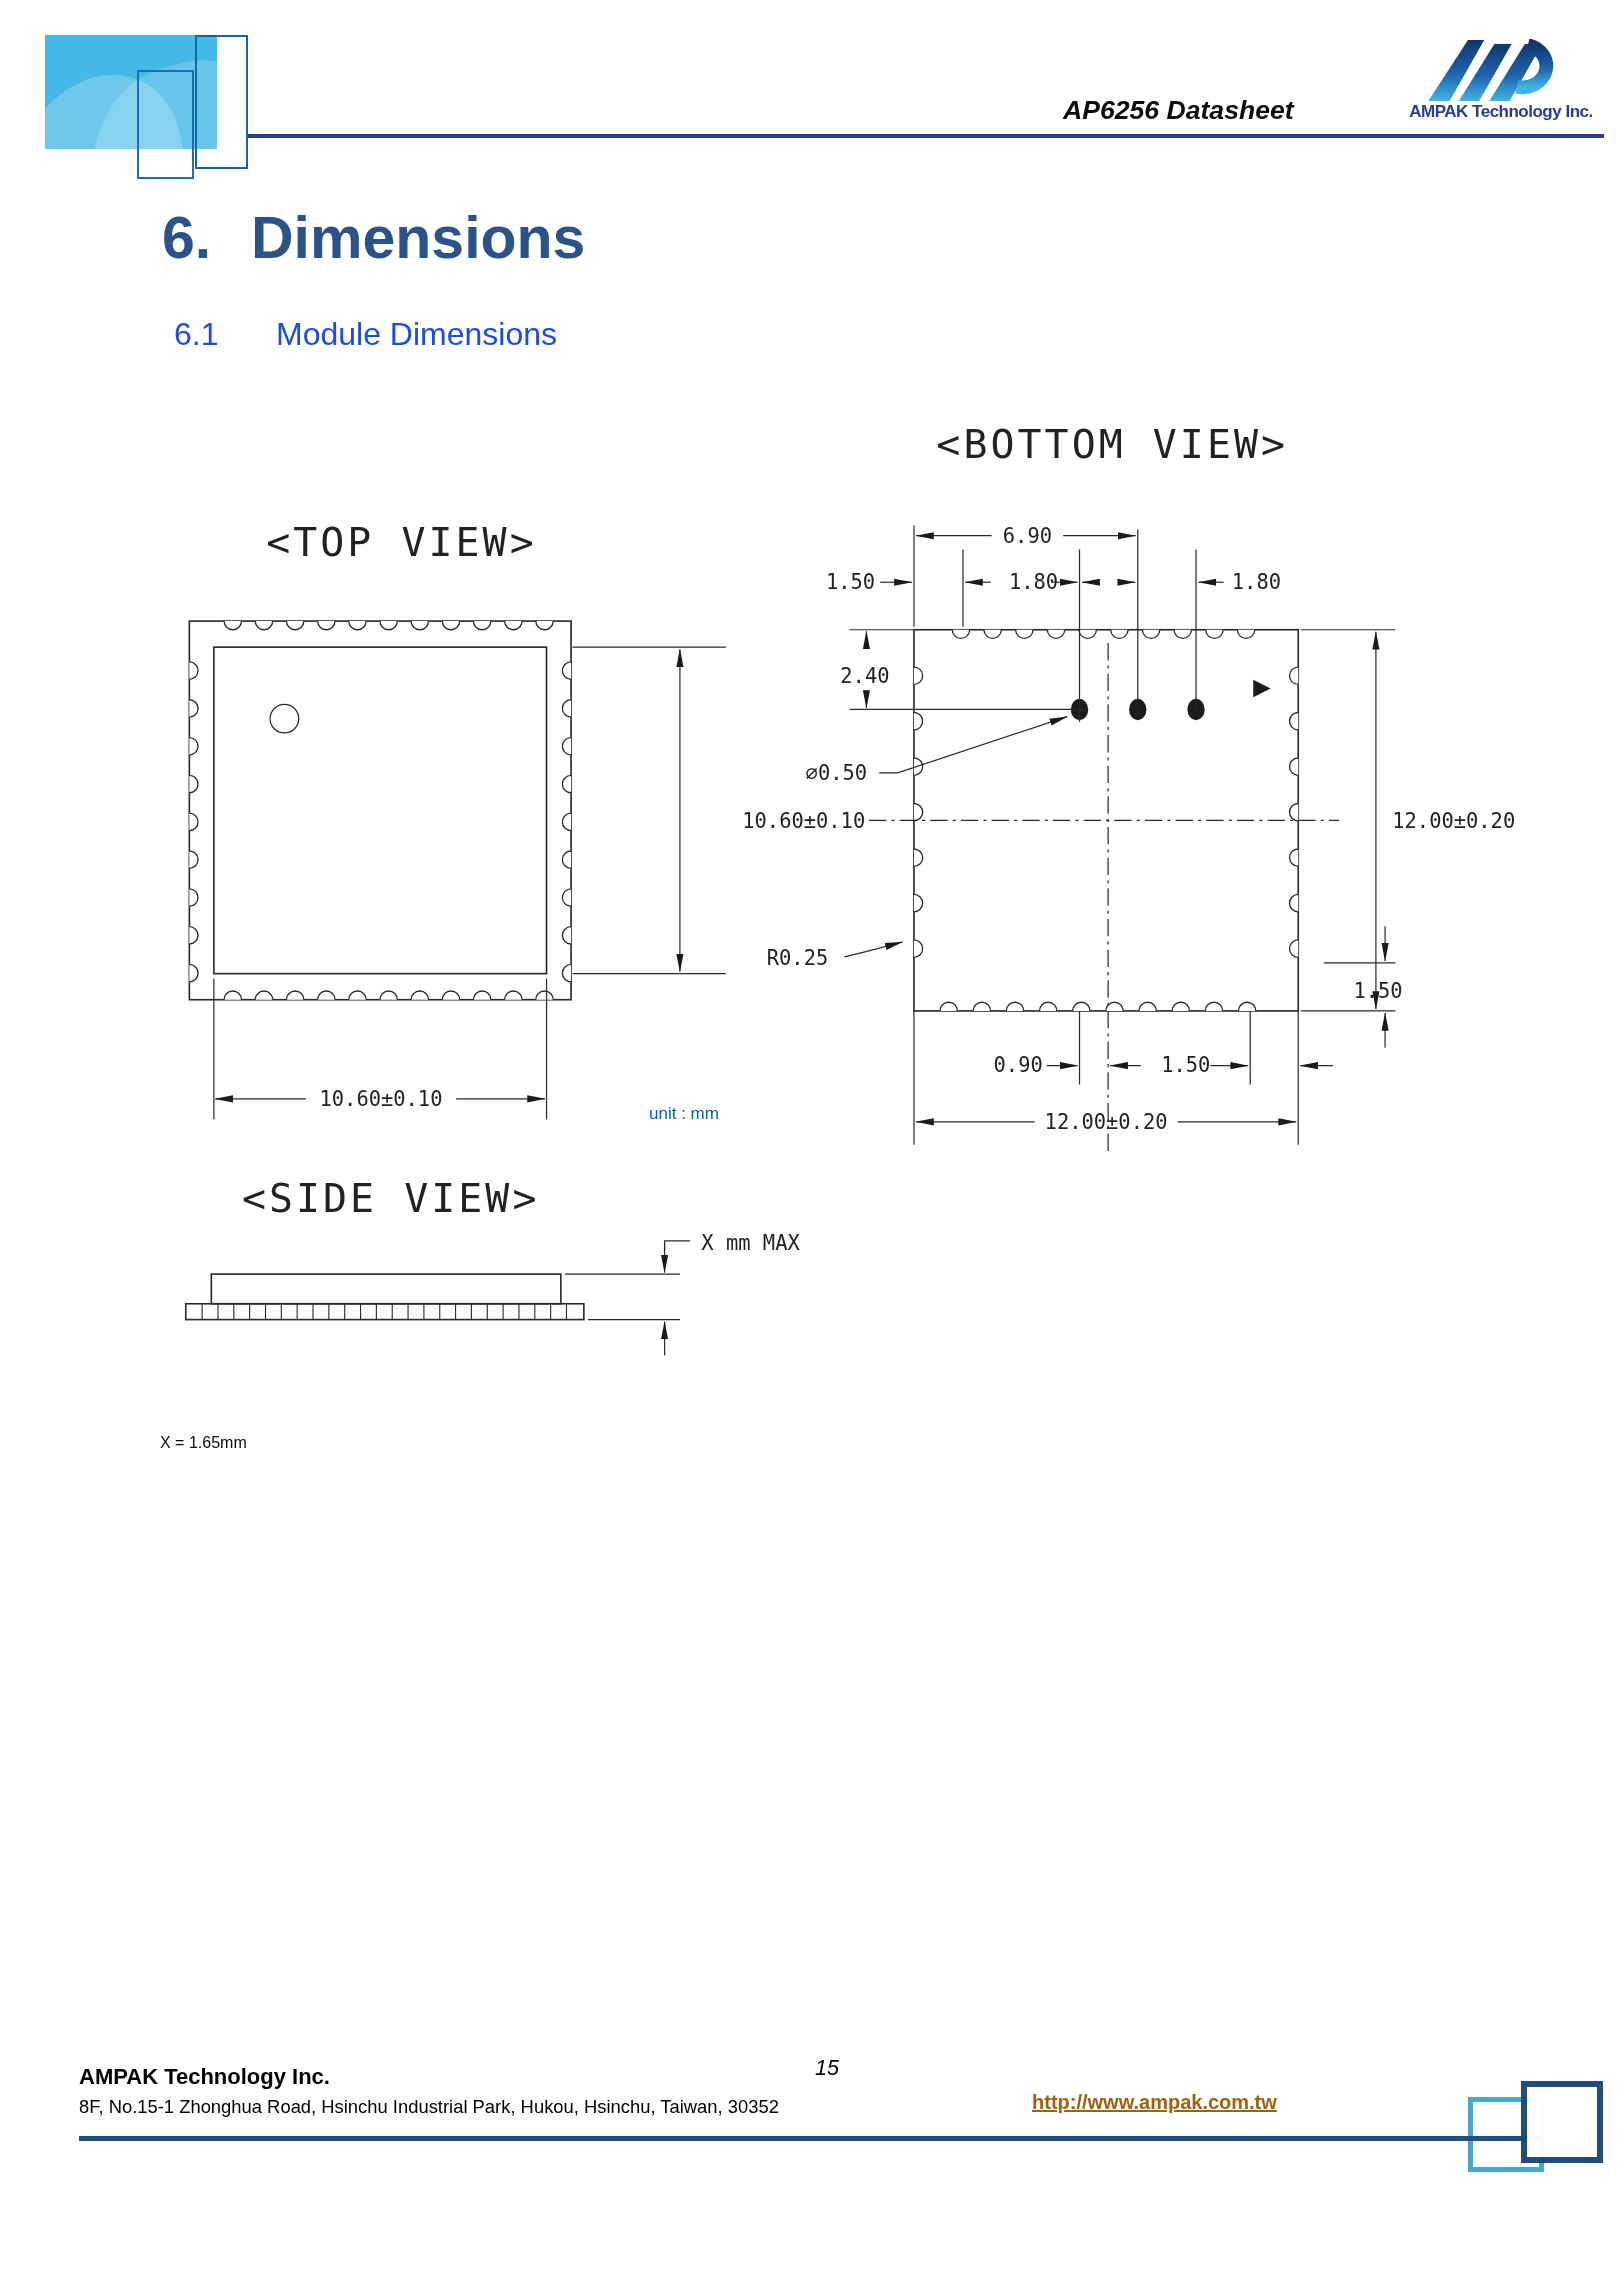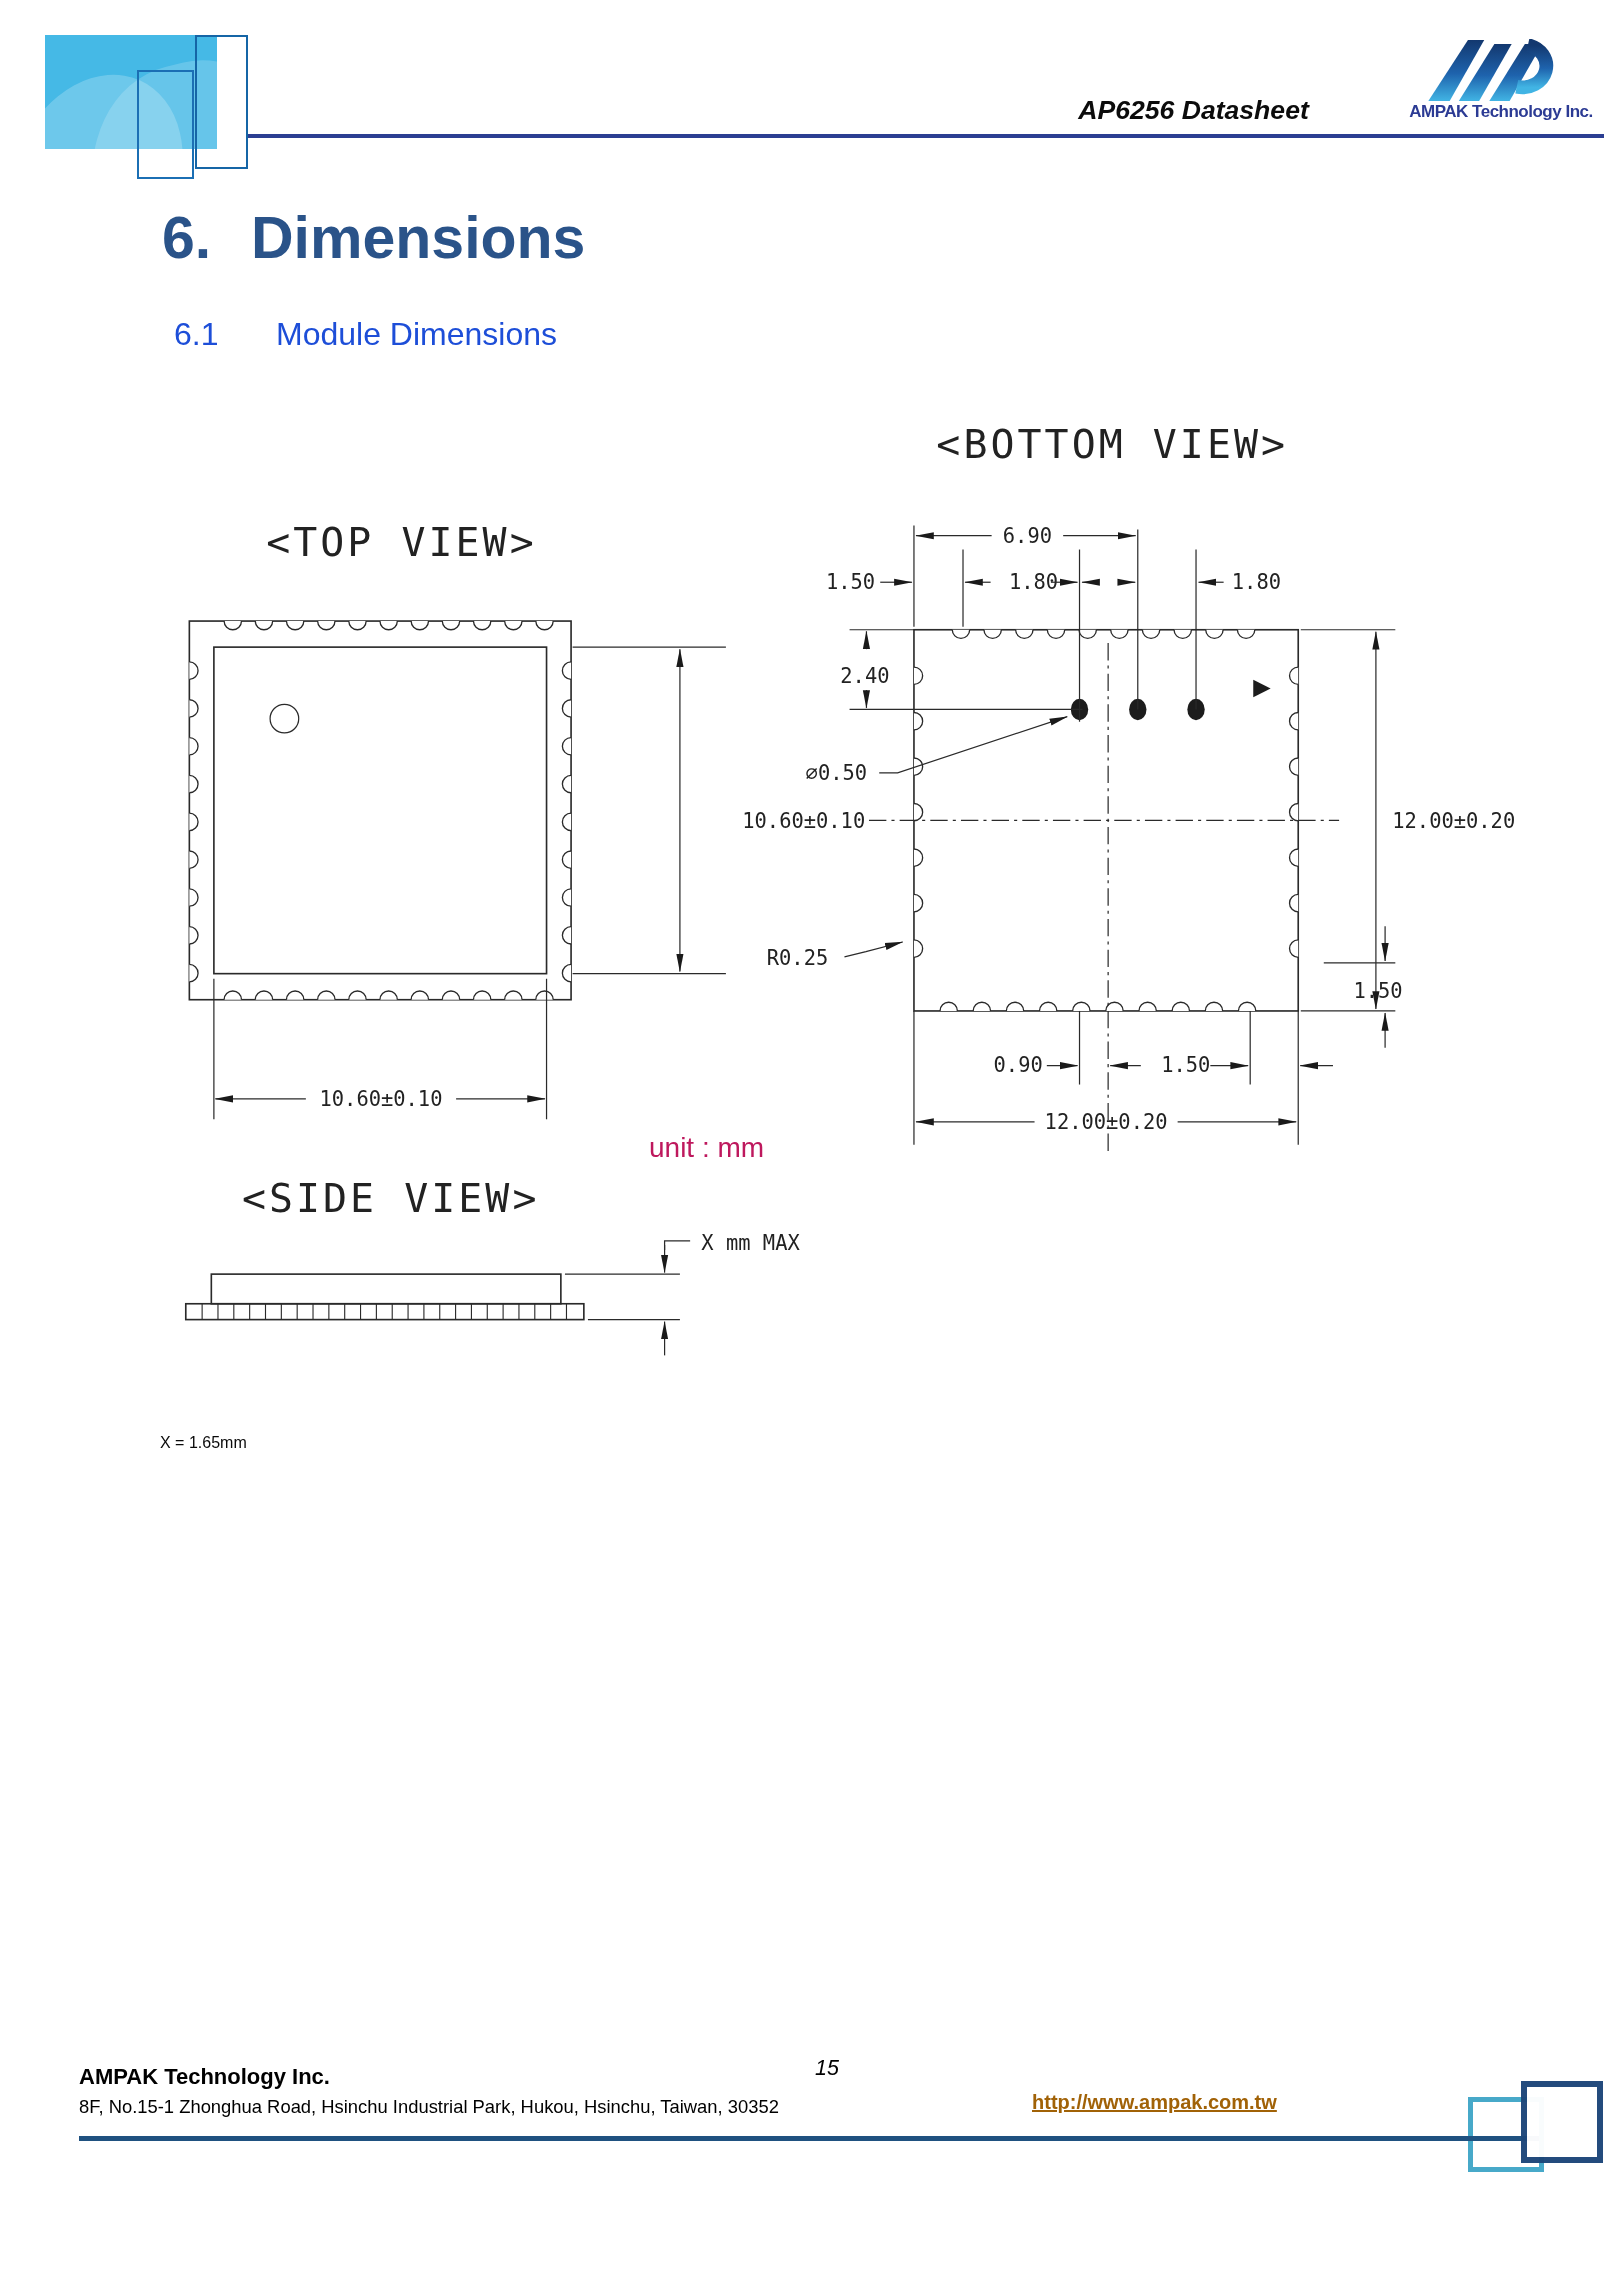--- a/index.html
+++ b/index.html
@@ -14,21 +14,21 @@
   .sw1{position:absolute;left:-31px;top:36px;width:164px;height:215px;
     background:rgba(255,255,255,.22);border-radius:50%;transform:rotate(24deg);}
   .sw2{position:absolute;left:51px;top:25.6px;width:220px;height:266px;
     background:rgba(255,255,255,.18);border-radius:46%;transform:rotate(-14deg);}
   .hdr-box-a{position:absolute;left:137px;top:70px;width:53px;height:105px;
     border:2.6px solid #1b6fb4;z-index:2;}
   .hdr-box-b{position:absolute;left:195px;top:35px;width:49px;height:130px;
     border:2.6px solid #1565a6;z-index:2;}
   .hdr-rule{position:absolute;left:248px;top:134px;width:1356px;height:4.1px;
     background:#2b3e92;z-index:0;}
-  .doc-title{position:absolute;left:1063px;top:95px;width:261px;text-align:center;
+  .doc-title{position:absolute;left:1063px;top:95px;width:261px;text-align:left;
     font-style:italic;font-weight:bold;font-size:26.6px;color:#0c0c0c;}
   .logo-wrap{position:absolute;left:1387px;top:39px;width:228px;text-align:center;}
   .logo-glyph{display:block;margin:0 auto;}
   .logo-word{margin-top:1px;font-weight:bold;font-size:17px;color:#2c3b94;letter-spacing:-0.5px;}
 
   
   .h1{position:absolute;left:162px;top:209px;font-size:59px;font-weight:bold;
     color:#2a5389;line-height:1;}
   .h1 .num{display:inline-block;width:89px;}
   .h2{position:absolute;left:174px;top:318px;font-size:32px;font-weight:400;
@@ -37,21 +37,21 @@
 
   
   .fig{position:absolute;left:0;top:409px;}
   .ln{stroke:#2a2a2a;stroke-width:2.4;fill:none;}
   .thick{stroke-width:3.2;}
   .cl{stroke-dasharray:34 10 6 10;}
   .sc circle{fill:#ffffff;stroke:#2a2a2a;stroke-width:2.6;}
   .tick line{stroke:#2a2a2a;stroke-width:2.2;}
   .cad{font-family:"DejaVu Sans Mono",monospace;font-size:40px;fill:#222;}
   .cadt{font-size:78px;letter-spacing:6px;}
-  .unit-note{position:absolute;left:649px;top:1104px;font-size:28px;color:#be185d;margin-top:28px;}
+  .unit-note{position:absolute;left:649px;top:1104px;font-size:17px;color:#0369a1;}
   .thick-note{position:absolute;left:160px;top:1390px;font-size:16px;color:#0a0a0a;margin-top:44px;}
 
   
   .f-company{position:absolute;left:79px;top:2064px;font-size:22px;font-weight:bold;}
   .f-addr{position:absolute;left:79px;top:2096px;font-size:18.4px;}
   .f-page{position:absolute;left:815px;top:2056px;font-size:21.5px;font-style:italic;}
   .f-url{position:absolute;left:1032px;top:2091px;font-size:20px;font-weight:bold;
     color:#a16207;text-decoration:underline;}
   .f-rule{position:absolute;left:79px;top:2136px;width:1460px;height:4.6px;
     background:#1f5180;z-index:3;}

